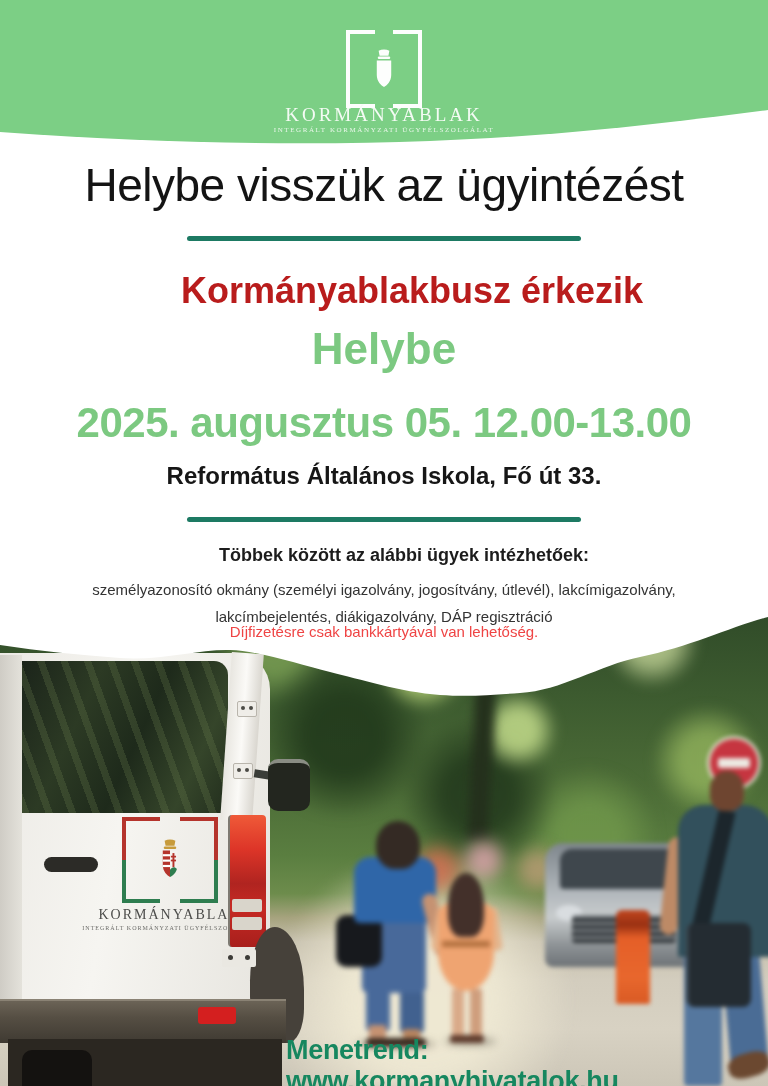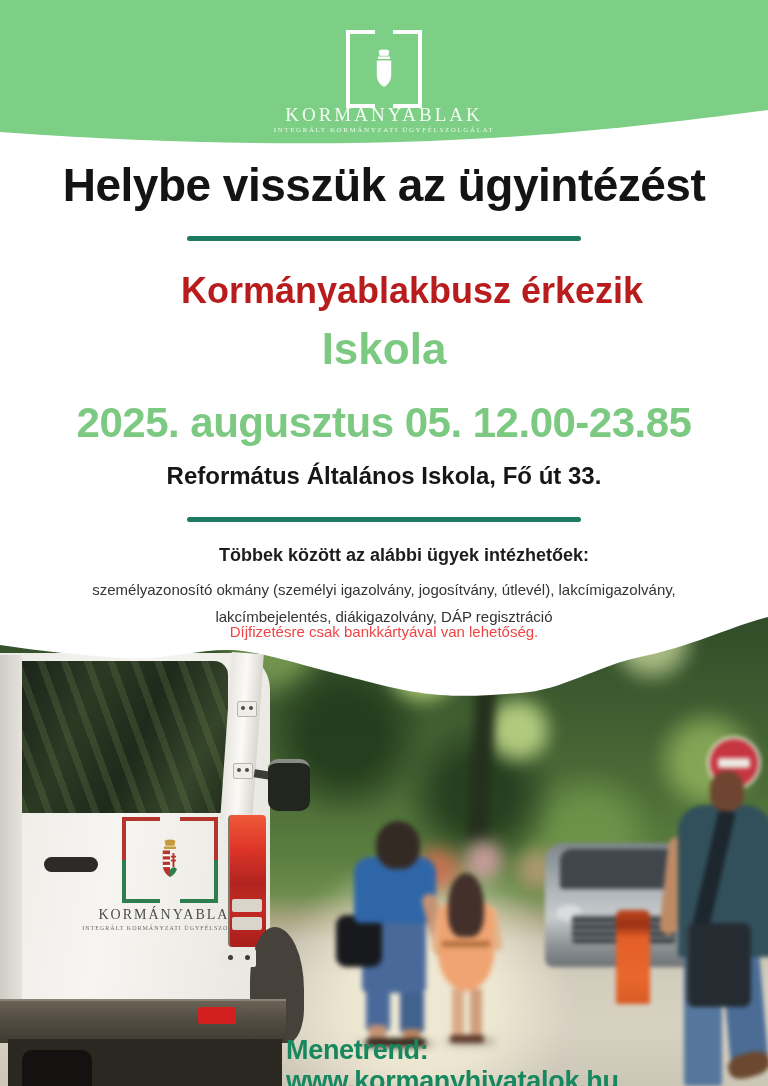--- a/index.html
+++ b/index.html
@@ -19,21 +19,21 @@
   .logo-frame .rs{right:0;top:0;width:4px;height:100%;}
   .white-frame i{background:#fdfefd;}
   .logo-coa{position:absolute;left:24px;top:19px;width:28px;height:40px;}
   .logo-title{position:absolute;left:0;top:104px;width:768px;
       font-family:"Liberation Serif",serif;font-size:19px;letter-spacing:3px;color:#f4fbf4;}
   .logo-subtitle{position:absolute;left:0;top:126px;width:768px;
       font-family:"Liberation Serif",serif;font-size:7px;letter-spacing:1.6px;color:#e9f7ea;}
 
   
   .txt{position:absolute;left:0;width:768px;text-align:center;z-index:5;}
-  .main-title{top:158px;font-size:46px;font-weight:bold;color:#141414;letter-spacing:-.5px;}
+  .main-title{top:158px;font-size:46px;font-weight:normal;color:#141414;letter-spacing:-.5px;}
   .divider{position:absolute;left:187px;width:394px;height:5px;background:#1d7a63;border-radius:3px;z-index:5;}
   .d1{top:236px;} .d2{top:517px;}
   .bus-heading{top:270px;font-size:36px;font-weight:bold;color:#b91c1c;padding-left:28px;}
   .location{top:324px;font-size:44px;font-weight:bold;color:#7cc981;}
   .datetime{top:399px;font-size:42px;font-weight:bold;color:#7cc981;letter-spacing:-.5px;}
   .venue{top:462px;font-size:24px;font-weight:bold;color:#161616;}
   .services-heading{top:545px;font-size:18px;font-weight:bold;color:#1c1c1c;padding-left:20px;}
   .services-text{top:576px;left:84px;width:600px;font-size:15px;line-height:27px;color:#333;}
   .payment-note{top:623px;font-size:15px;color:#ef4444;}
 
@@ -190,22 +190,22 @@
         </g>
       </svg>
     </div>
     <div class="logo-title">KORMÁNYABLAK</div>
     <div class="logo-subtitle">INTEGRÁLT KORMÁNYZATI ÜGYFÉLSZOLGÁLAT</div>
   </div>
 
   <div class="txt main-title">Helybe visszük az ügyintézést</div>
   <div class="divider d1"></div>
   <div class="txt bus-heading">Kormányablakbusz érkezik</div>
-  <div class="txt location">Iskola</div>
-  <div class="txt datetime">2025. augusztus 05. 12.00-23.85</div>
+  <div class="txt location">Helybe</div>
+  <div class="txt datetime">2025. augusztus 05. 12.00-13.00</div>
   <div class="txt venue">Református Általános Iskola, Fő út 33.</div>
   <div class="divider d2"></div>
   <div class="txt services-heading">Többek között az alábbi ügyek intézhetőek:</div>
   <div class="txt services-text">személyazonosító okmány (személyi igazolvány, jogosítvány, útlevél), lakcímigazolvány, lakcímbejelentés, diákigazolvány, DÁP regisztráció</div>
   <div class="txt payment-note">Díjfizetésre csak bankkártyával van lehetőség.</div>
 
   <div class="photo">
     <div class="bokeh"></div>
     <div class="trunk"></div>
     <div class="warm-figures"></div>

